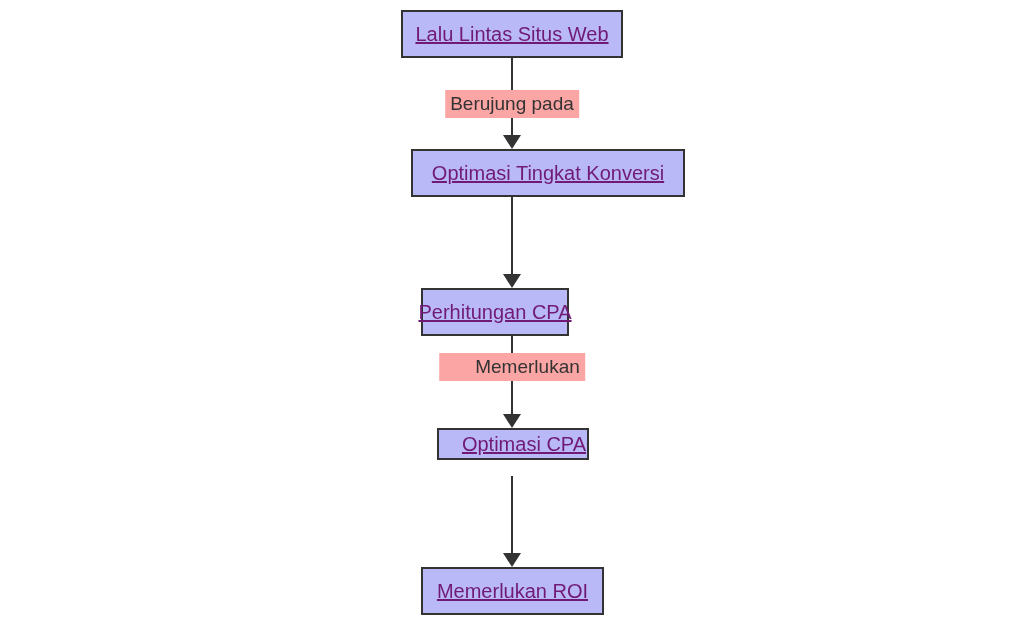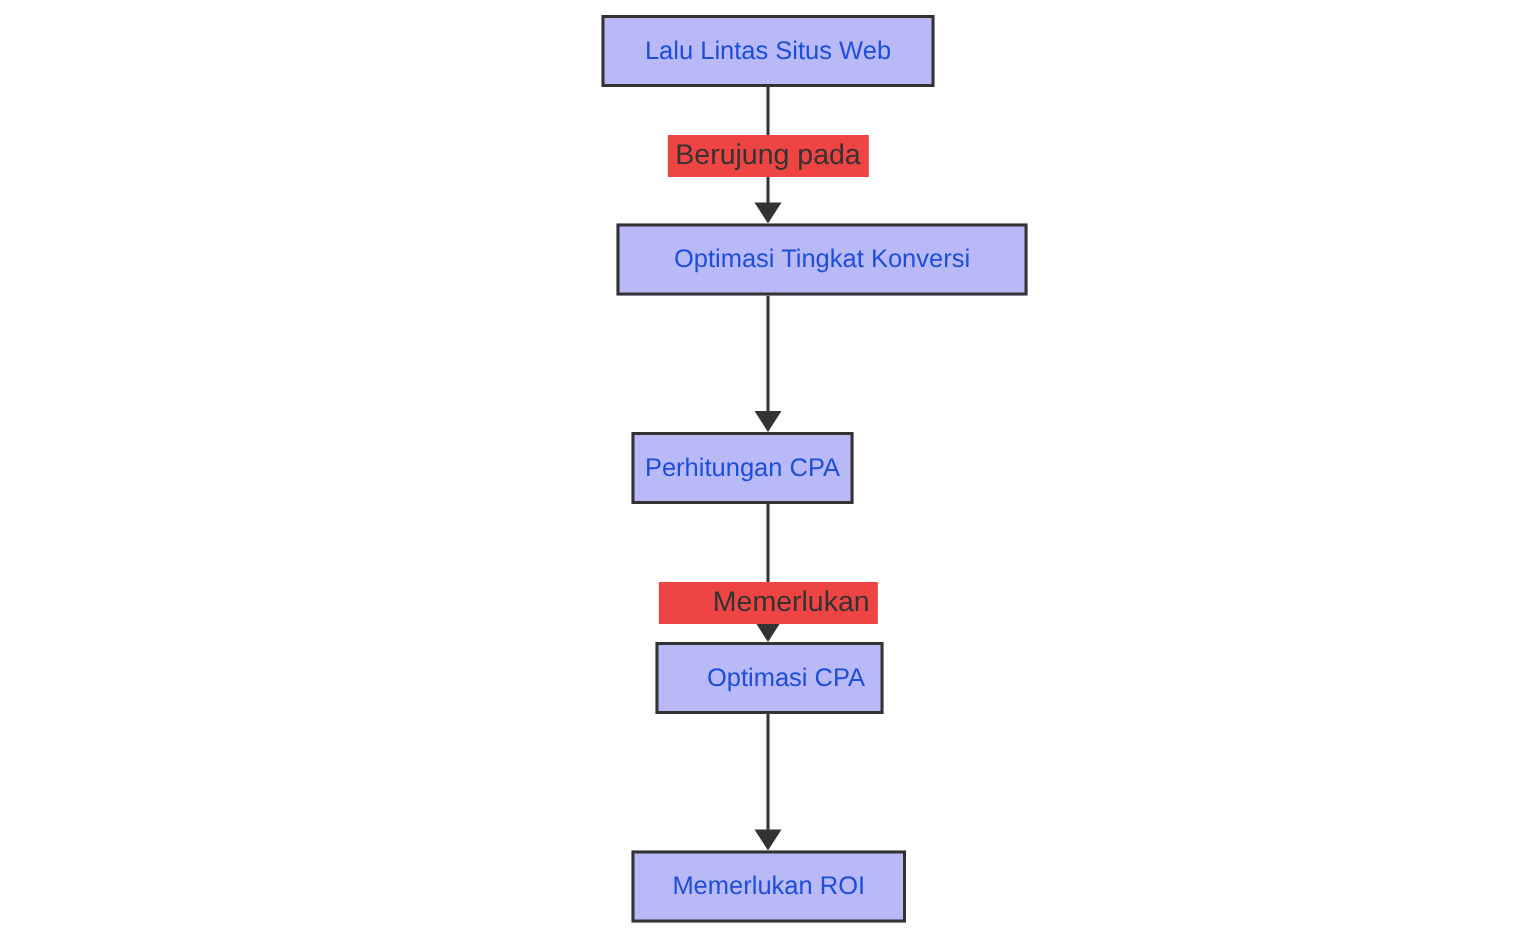--- a/index.html
+++ b/index.html
@@ -13,71 +13,72 @@
     width: 1024px;
     height: 626px;
     background: #ffffff;
     overflow: hidden;
   }
   .node {
     position: absolute;
     box-sizing: border-box;
     background: #b9b9f8;
     border: 2px solid #333333;
-    color: #1d4ed8;
+    color: #701a75;
     display: flex;
     align-items: center;
     justify-content: center;
-    font-size: 17px;
+    font-size: 20px;
     white-space: nowrap;
+    text-decoration: underline;
   }
   .edge-line {
     position: absolute;
     left: 511px;
     width: 2px;
     background: #333333;
   }
   .arrow-head {
     position: absolute;
     left: 503px;
     width: 0;
     height: 0;
     border-left: 9px solid transparent;
     border-right: 9px solid transparent;
     border-top: 14px solid #333333;
   }
   .edge-label {
     position: absolute;
     left: 512px;
     transform: translateX(-50%);
-    background: #ef4444;
+    background: #fca5a5;
     color: #333333;
     font-size: 19px;
     line-height: 22px;
     padding: 3px 5px;
     white-space: nowrap;
   }
   
   .n1 { left: 401px; top: 10px;  width: 222px; height: 48px; }
   .n2 { left: 375px; top: 149px; width: 274px; height: 48px; margin-left: 36px; }
   .n3 { left: 421px; top: 288px; width: 148px; height: 48px; }
-  .n4 { left: 437px; top: 428px; width: 152px; height: 48px; padding-left: 22px; }
+  .n4 { left: 437px; top: 428px; width: 152px; height: 32px; padding-left: 22px; }
   .n5 { left: 421px; top: 567px; width: 183px; height: 48px; }
   
   .l1 { top: 58px;  height: 79px; }
   .l2 { top: 197px; height: 79px; }
   .l3 { top: 336px; height: 79px; }
   .l4 { top: 476px; height: 79px; }
   .h1 { top: 135px; }
   .h2 { top: 274px; }
   .h3 { top: 414px; }
   .h4 { top: 553px; }
   .t1 { top: 90px; }
   .t2 { top: 229px; }
-  .t3 { top: 388px; padding-left: 36px; }
+  .t3 { top: 353px; padding-left: 36px; }
   .t4 { top: 508px; }
 </style>
 </head>
 <body>
 
 <div class="canvas">
 
   <div class="edge-line l1"></div>
   <div class="arrow-head h1"></div>
   <div class="edge-label t1">Berujung pada</div>

